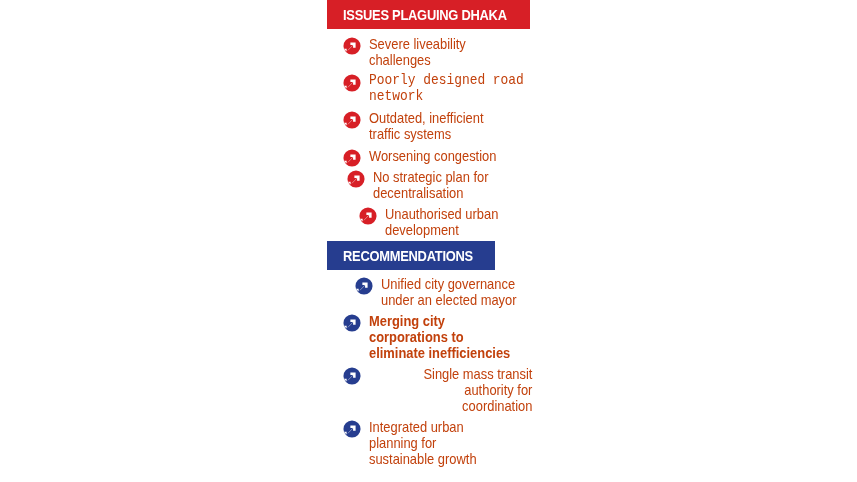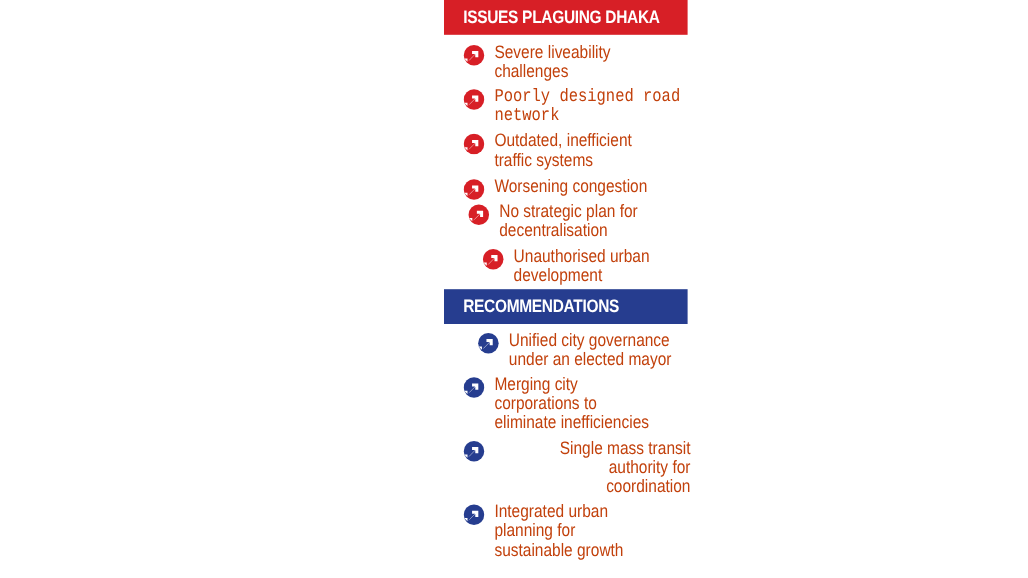--- a/index.html
+++ b/index.html
@@ -1,20 +1,20 @@
 <!DOCTYPE html>
 <html><head>
 <meta charset="utf-8">
 <style>
   html, body { margin: 0; padding: 0; }
   body {
     width: 857px; height: 482px; background: #ffffff; position: relative; overflow: hidden;
     font-family: "Liberation Sans", "DejaVu Sans", sans-serif;
   }
-  .panel { position: absolute; left: 327px; top: 0; width: 203px; margin-left: 43px; }
+  .panel { position: absolute; left: 327px; top: 0; width: 203px; }
   .header {
     height: 29px; color: #ffffff; font-weight: bold; font-size: 15px;
     line-height: 29px; padding-left: 16px; letter-spacing: -0.3px;
     transform-origin: left center;
   }
   .header span { display: inline-block; transform: scaleX(0.86); transform-origin: left center; white-space: nowrap; }
   .header.red { background: #d71f26; }
   .header.blue { background: #263d8f; margin-top: 0; }
   .list { list-style: none; margin: 0; padding: 0; }
   .item { position: relative; padding-left: 42px; color: #c2410c; font-size: 15px; line-height: 16px; }
@@ -68,29 +68,29 @@
       <span class="txt"><span>No strategic plan for</span><br><span>decentralisation</span></span>
     </li>
     <li class="item" style="position:absolute; top:206px; left:16px;">
       <svg class="icon" style="color:#d71f26">
           <use href="#arrow-circle"></use>
         </svg>
       <span class="txt"><span>Unauthorised urban</span><br><span>development</span></span>
     </li>
   </ul>
 
-  <div class="header blue" style="position:absolute; top:241px; left:0; width:203px; padding-left:16px; box-sizing:border-box;"><span>RECOMMENDATIONS</span></div>
+  <div class="header blue" style="position:absolute; top:241px; left:0; width:168px; padding-left:16px; box-sizing:border-box;"><span>RECOMMENDATIONS</span></div>
   <ul class="list">
     <li class="item" style="position:absolute; top:276px; left:12px;">
       <svg class="icon" style="color:#263d8f">
           <use href="#arrow-circle"></use>
         </svg>
       <span class="txt"><span>Unified city governance</span><br><span>under an elected mayor</span></span>
     </li>
-    <li class="item" style="position:absolute; top:313px; left:0;">
+    <li class="item" style="position:absolute; top:313px; left:0;font-weight:bold;">
       <svg class="icon" style="color:#263d8f">
           <use href="#arrow-circle"></use>
         </svg>
       <span class="txt"><span>Merging city</span><br><span>corporations to</span><br><span>eliminate inefficiencies</span></span>
     </li>
     <li class="item" style="position:absolute; top:366px; left:0;text-align:right;">
       <svg class="icon" style="color:#263d8f">
           <use href="#arrow-circle"></use>
         </svg>
       <span class="txt"><span>Single mass transit</span><br><span>authority for</span><br><span>coordination</span></span>

